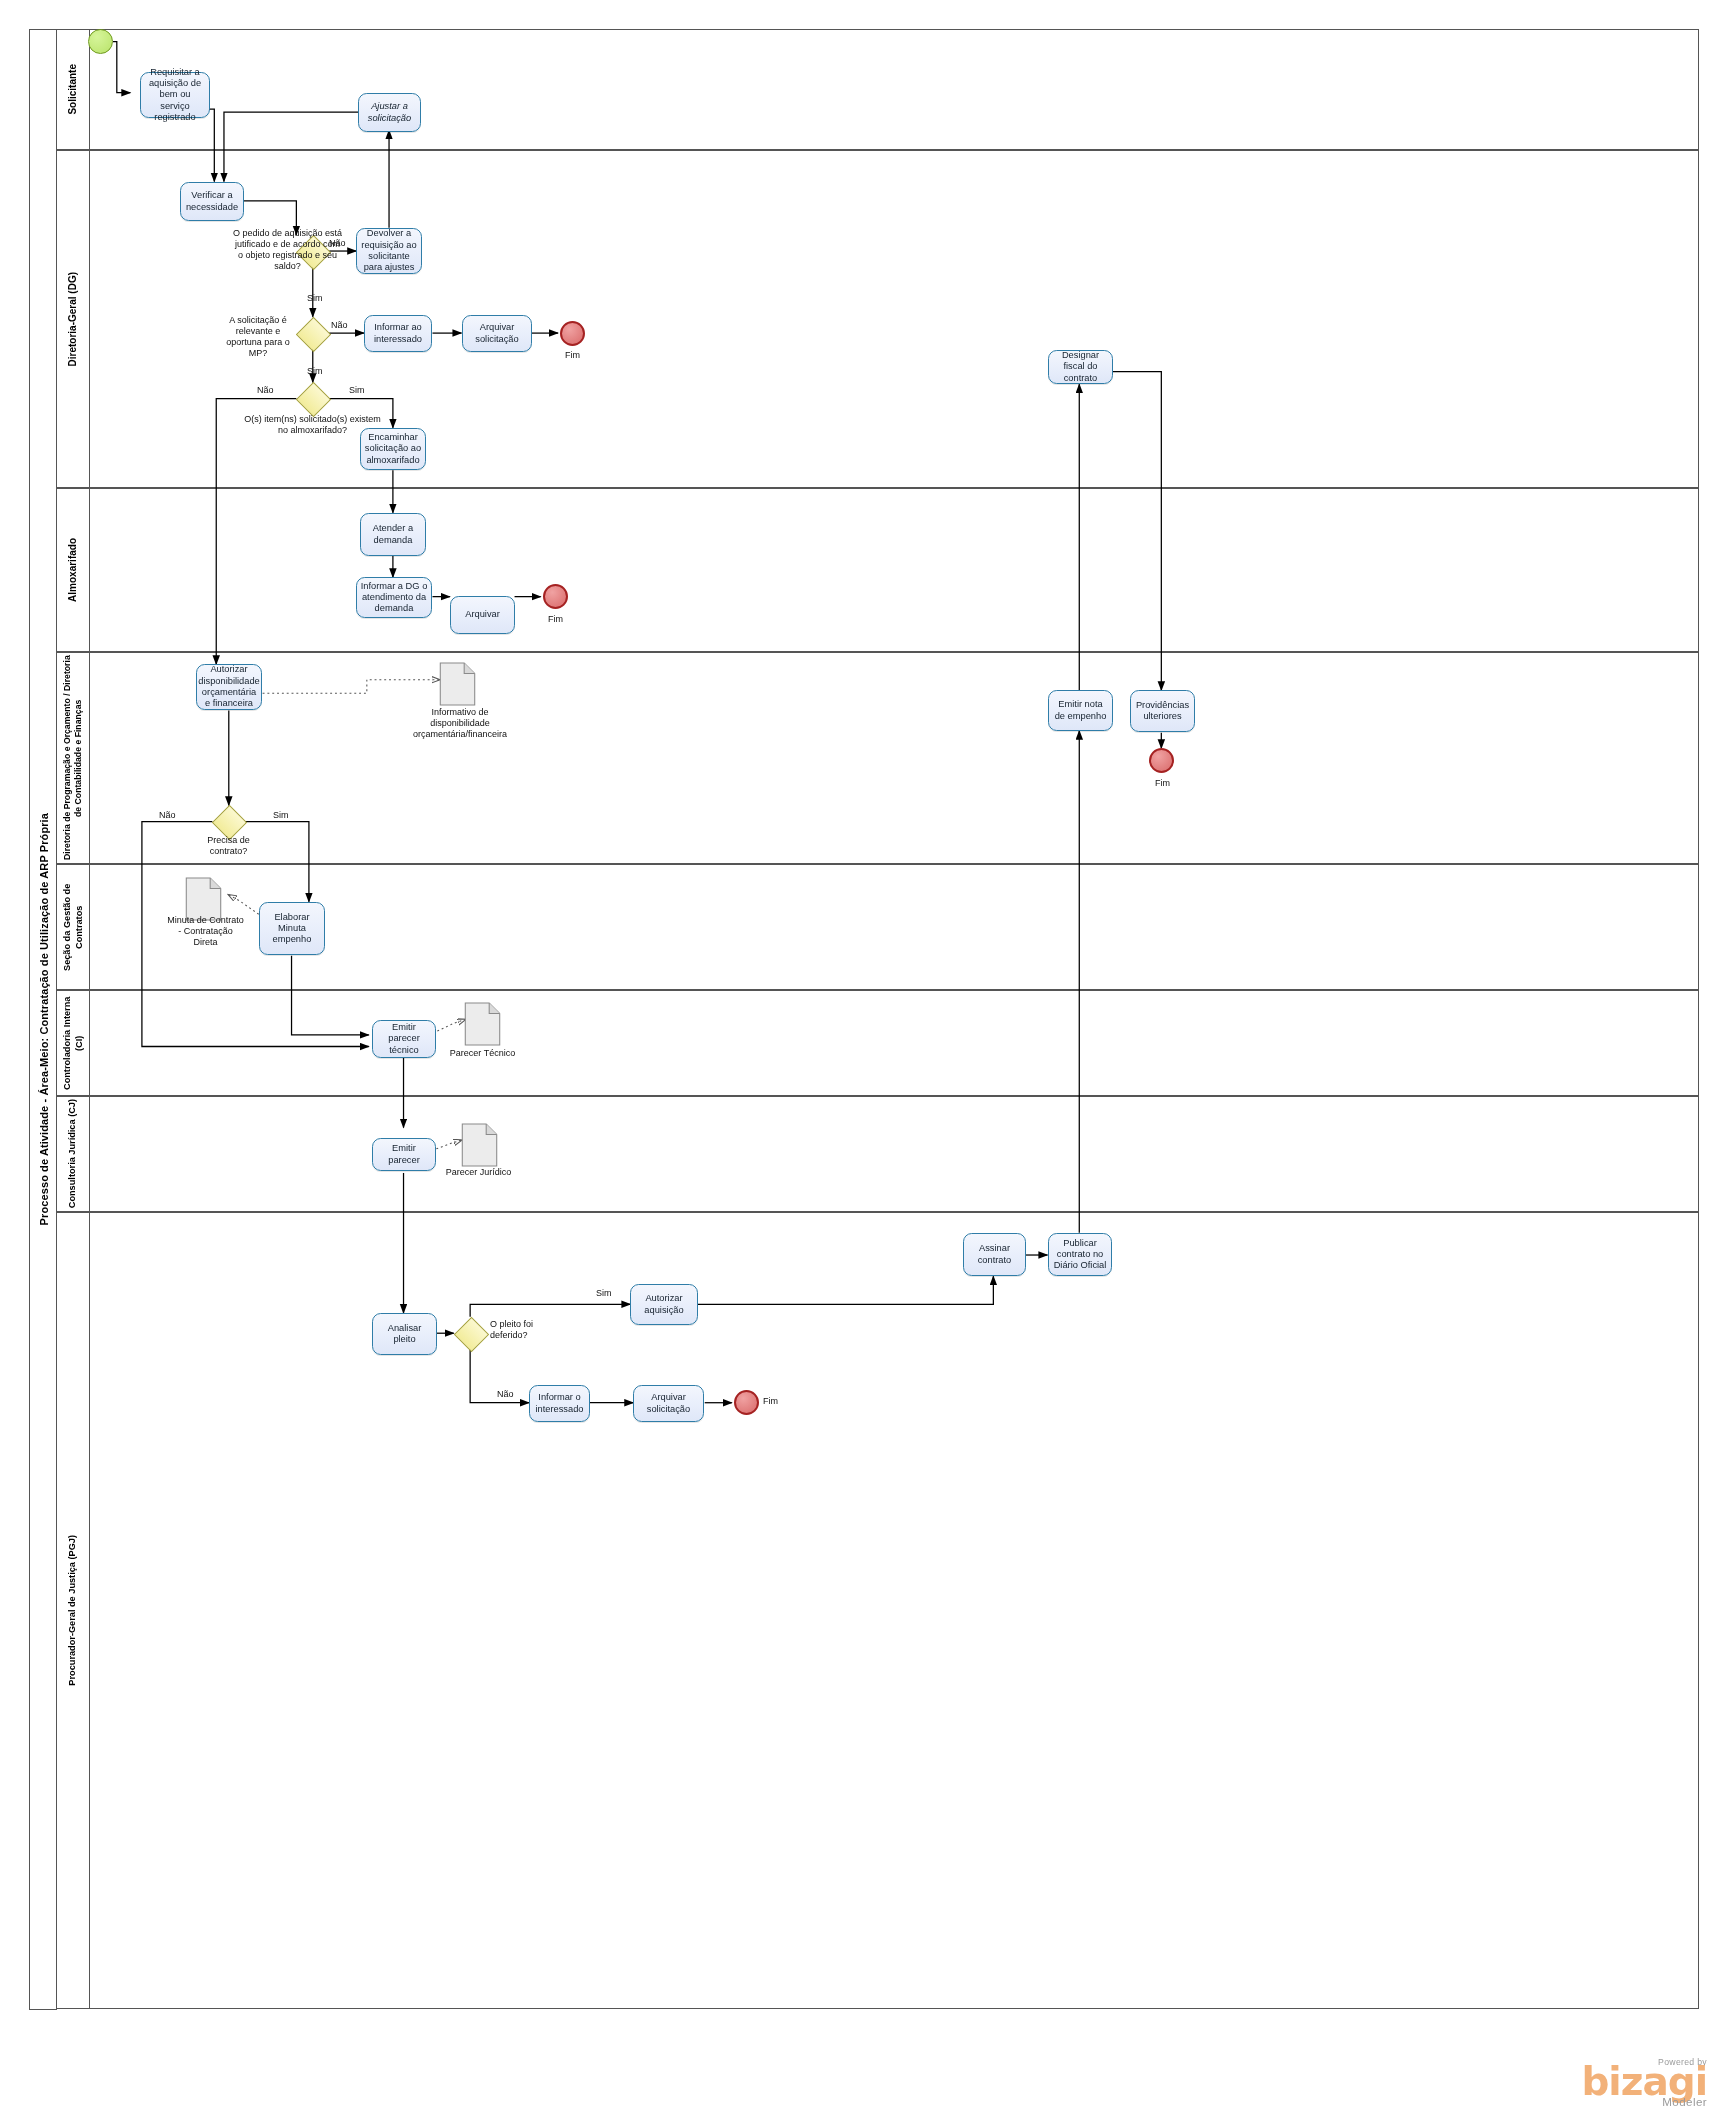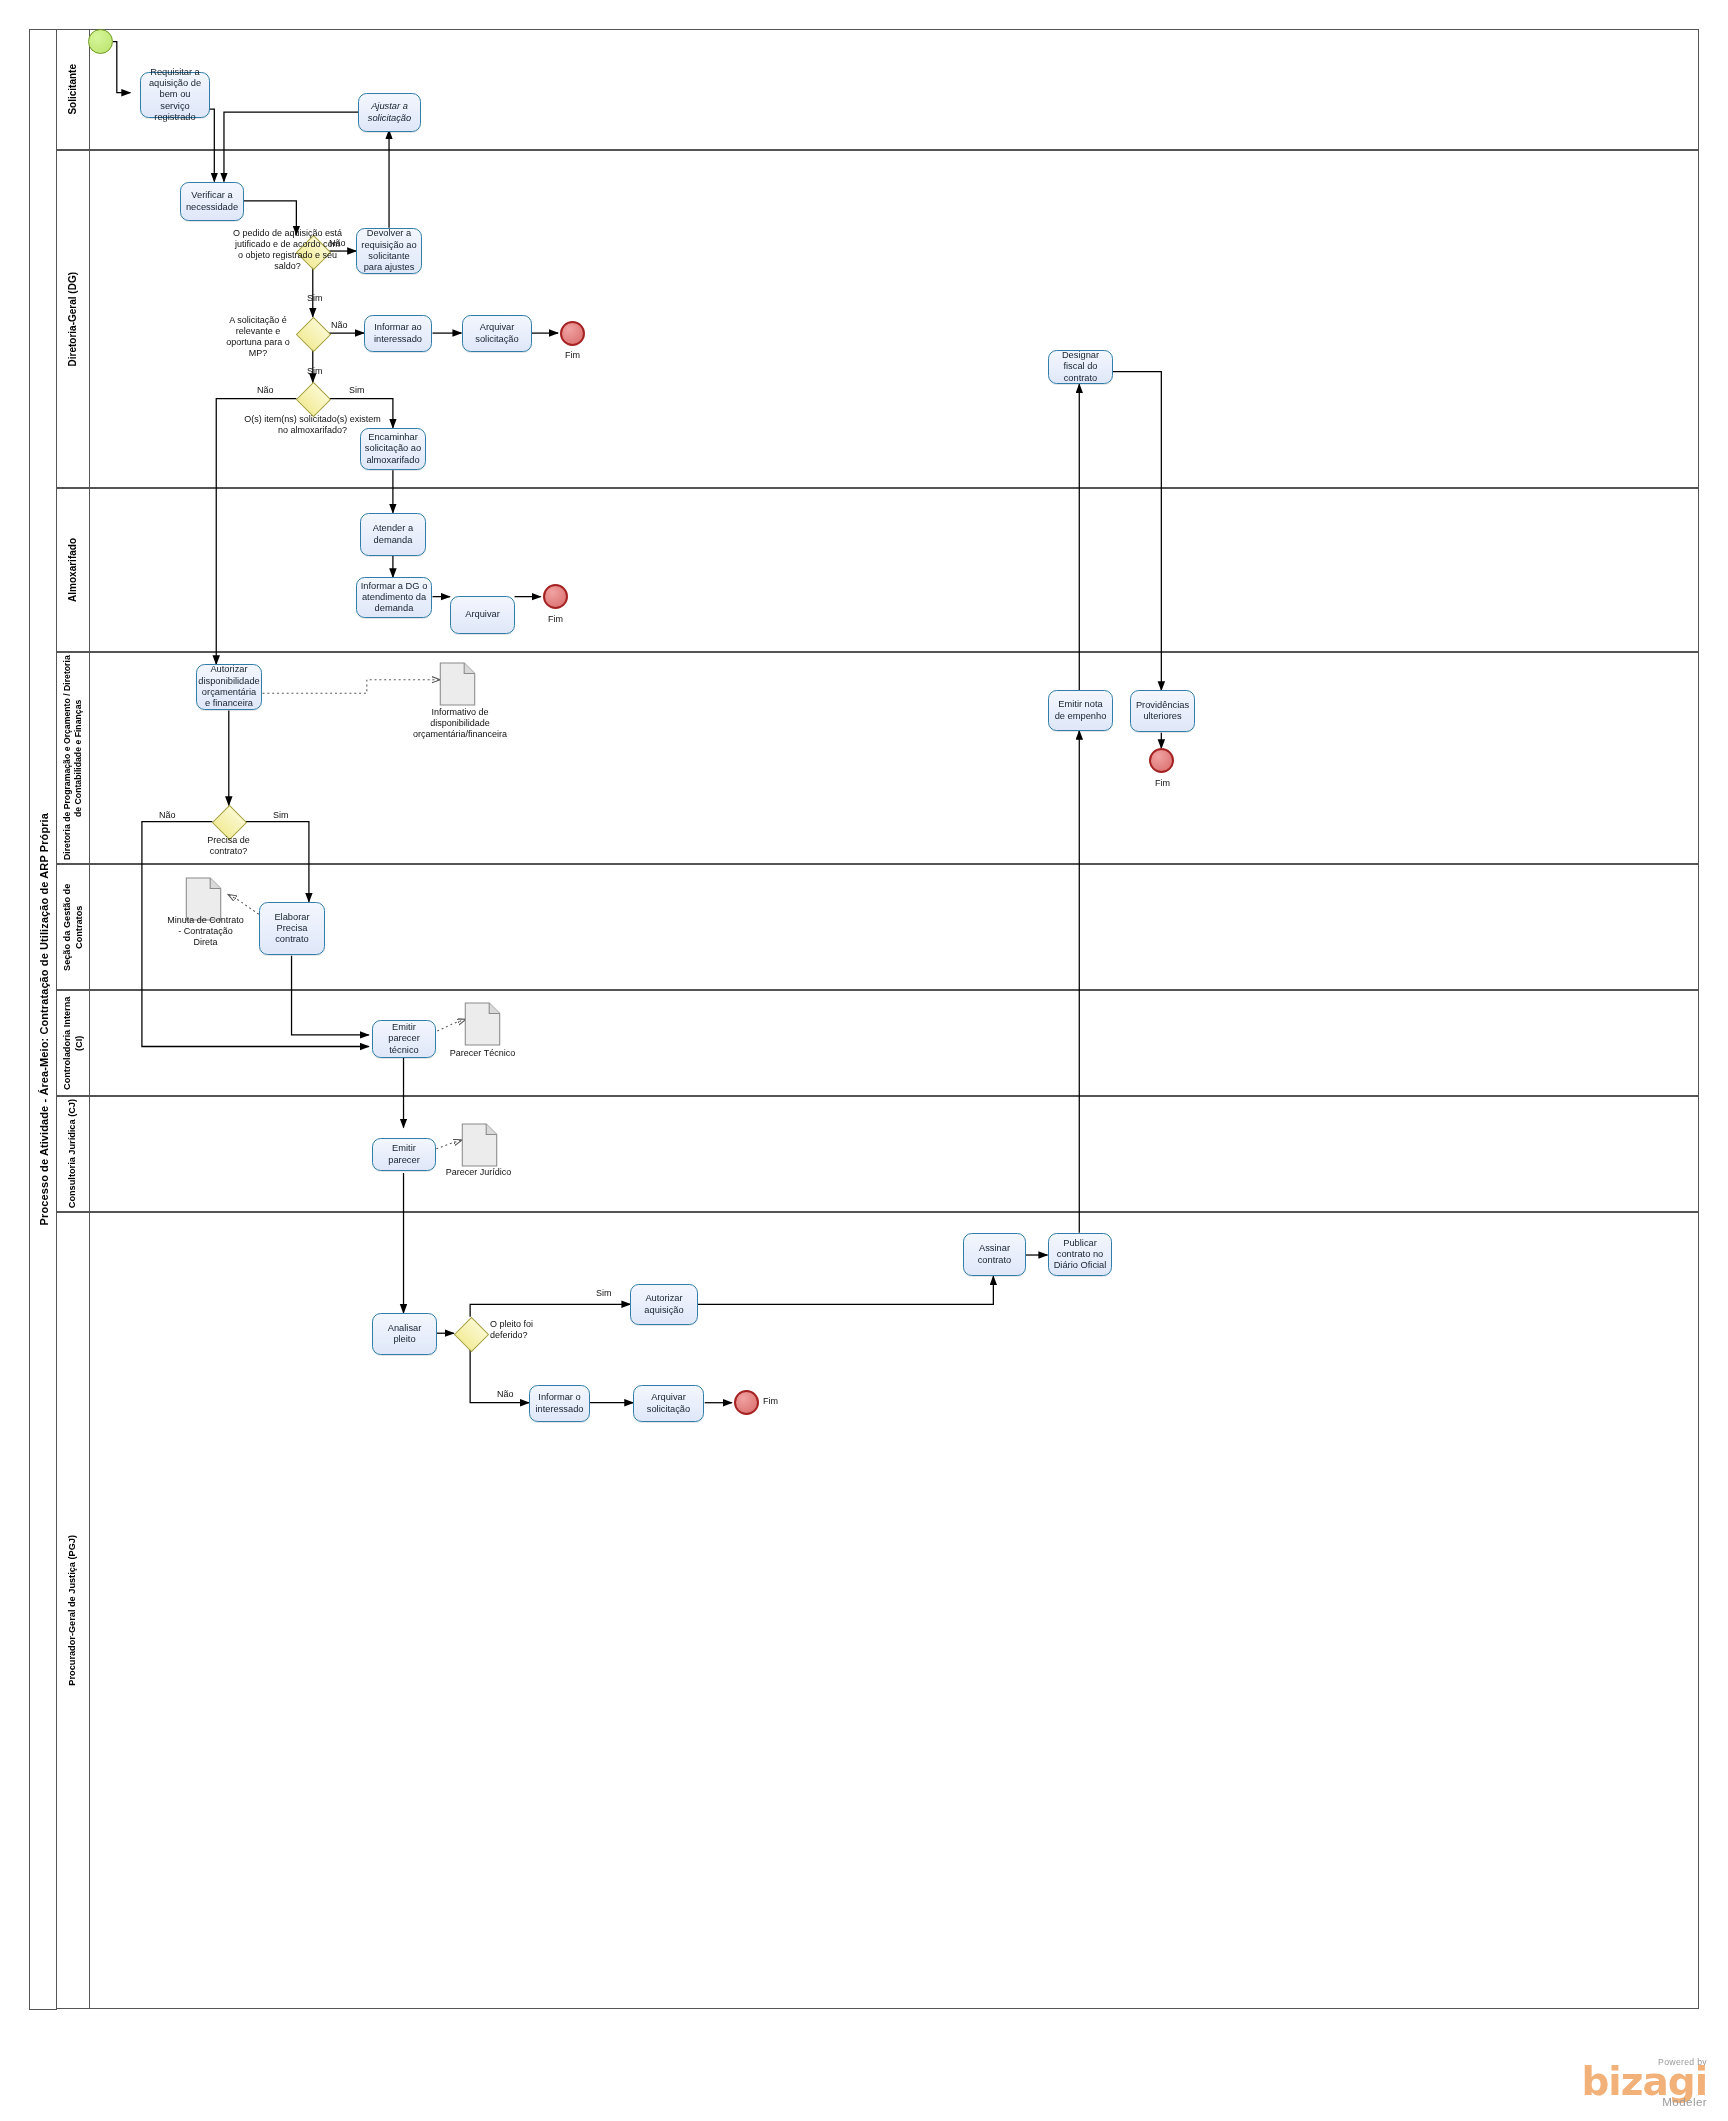--- a/index.html
+++ b/index.html
@@ -270,21 +270,21 @@
   <div class="flowlbl" style="left:273px;top:810px;">Sim</div>
 
   <div class="doc" style="left:185px;top:877px;">
     <svg width="37" height="44" viewBox="0 0 38 46">
       <path d="M1,1 H26 L37,12 V45 H1 Z" fill="#ececec" stroke="#8a8a8a" stroke-width="1.1"></path>
       <path d="M26,1 V12 H37" fill="#d9d9d9" stroke="#8a8a8a" stroke-width="1.1"></path>
     </svg>
   </div>
   <div class="lbl" style="left:166px;top:915px;width:79px;">Minuta de Contrato - Contratação Direta</div>
 
-  <div class="task" style="left:259px;top:902px;width:66px;height:53px;">Elaborar Precisa contrato</div>
+  <div class="task" style="left:259px;top:902px;width:66px;height:53px;">Elaborar Minuta empenho</div>
 
   <div class="task" style="left:372px;top:1020px;width:64px;height:38px;">Emitir parecer técnico</div>
 
   <div class="doc" style="left:464px;top:1002px;">
     <svg width="37" height="44" viewBox="0 0 38 46">
       <path d="M1,1 H26 L37,12 V45 H1 Z" fill="#ececec" stroke="#8a8a8a" stroke-width="1.1"></path>
       <path d="M26,1 V12 H37" fill="#d9d9d9" stroke="#8a8a8a" stroke-width="1.1"></path>
     </svg>
   </div>
   <div class="lbl" style="left:446px;top:1048px;width:73px;">Parecer Técnico</div>

